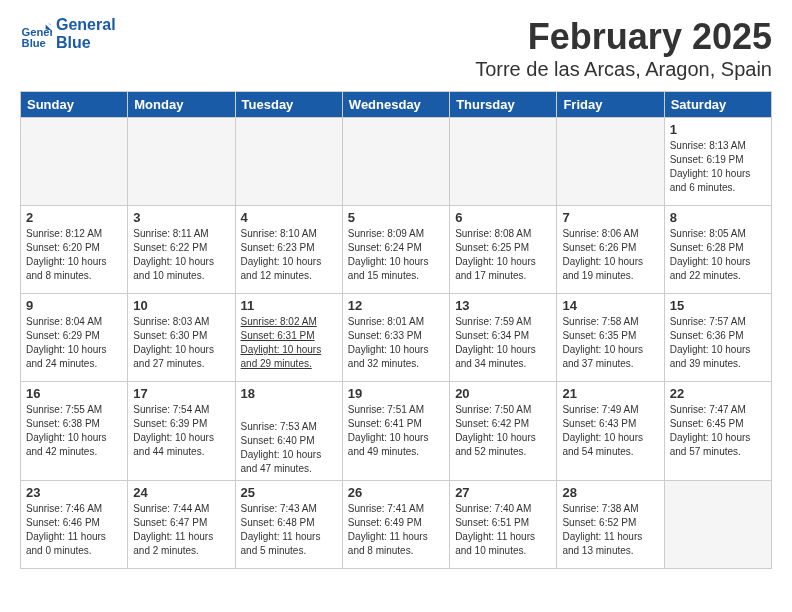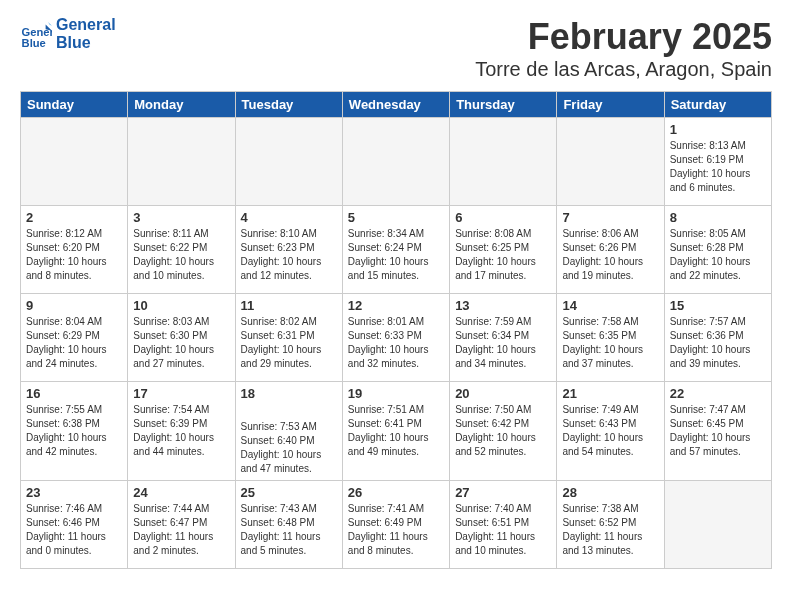--- a/index.html
+++ b/index.html
@@ -150,21 +150,21 @@
           </td>
           <td>
             <span class="day-num">4</span>
             <div class="day-info" style="white-space: pre-line;">Sunrise: 8:10 AM
 Sunset: 6:23 PM
 Daylight: 10 hours
 and 12 minutes.</div>
           </td>
           <td>
             <span class="day-num">5</span>
-            <div class="day-info" style="white-space: pre-line;">Sunrise: 8:34 AM
+            <div class="day-info" style="white-space: pre-line;">Sunrise: 8:09 AM
 Sunset: 6:24 PM
 Daylight: 10 hours
 and 15 minutes.</div>
           </td>
           <td>
             <span class="day-num">6</span>
             <div class="day-info" style="white-space: pre-line;">Sunrise: 8:08 AM
 Sunset: 6:25 PM
 Daylight: 10 hours
 and 17 minutes.</div>
@@ -194,21 +194,21 @@
           </td>
           <td>
             <span class="day-num">10</span>
             <div class="day-info" style="white-space: pre-line;">Sunrise: 8:03 AM
 Sunset: 6:30 PM
 Daylight: 10 hours
 and 27 minutes.</div>
           </td>
           <td>
             <span class="day-num">11</span>
-            <div class="day-info" style="white-space: pre-line;">Sunrise: 8:02 AM
+            <div class="day-info" style="white-space: pre-line; text-decoration: underline;">Sunrise: 8:02 AM
 Sunset: 6:31 PM
 Daylight: 10 hours
 and 29 minutes.</div>
           </td>
           <td>
             <span class="day-num">12</span>
             <div class="day-info" style="white-space: pre-line;">Sunrise: 8:01 AM
 Sunset: 6:33 PM
 Daylight: 10 hours
 and 32 minutes.</div>

